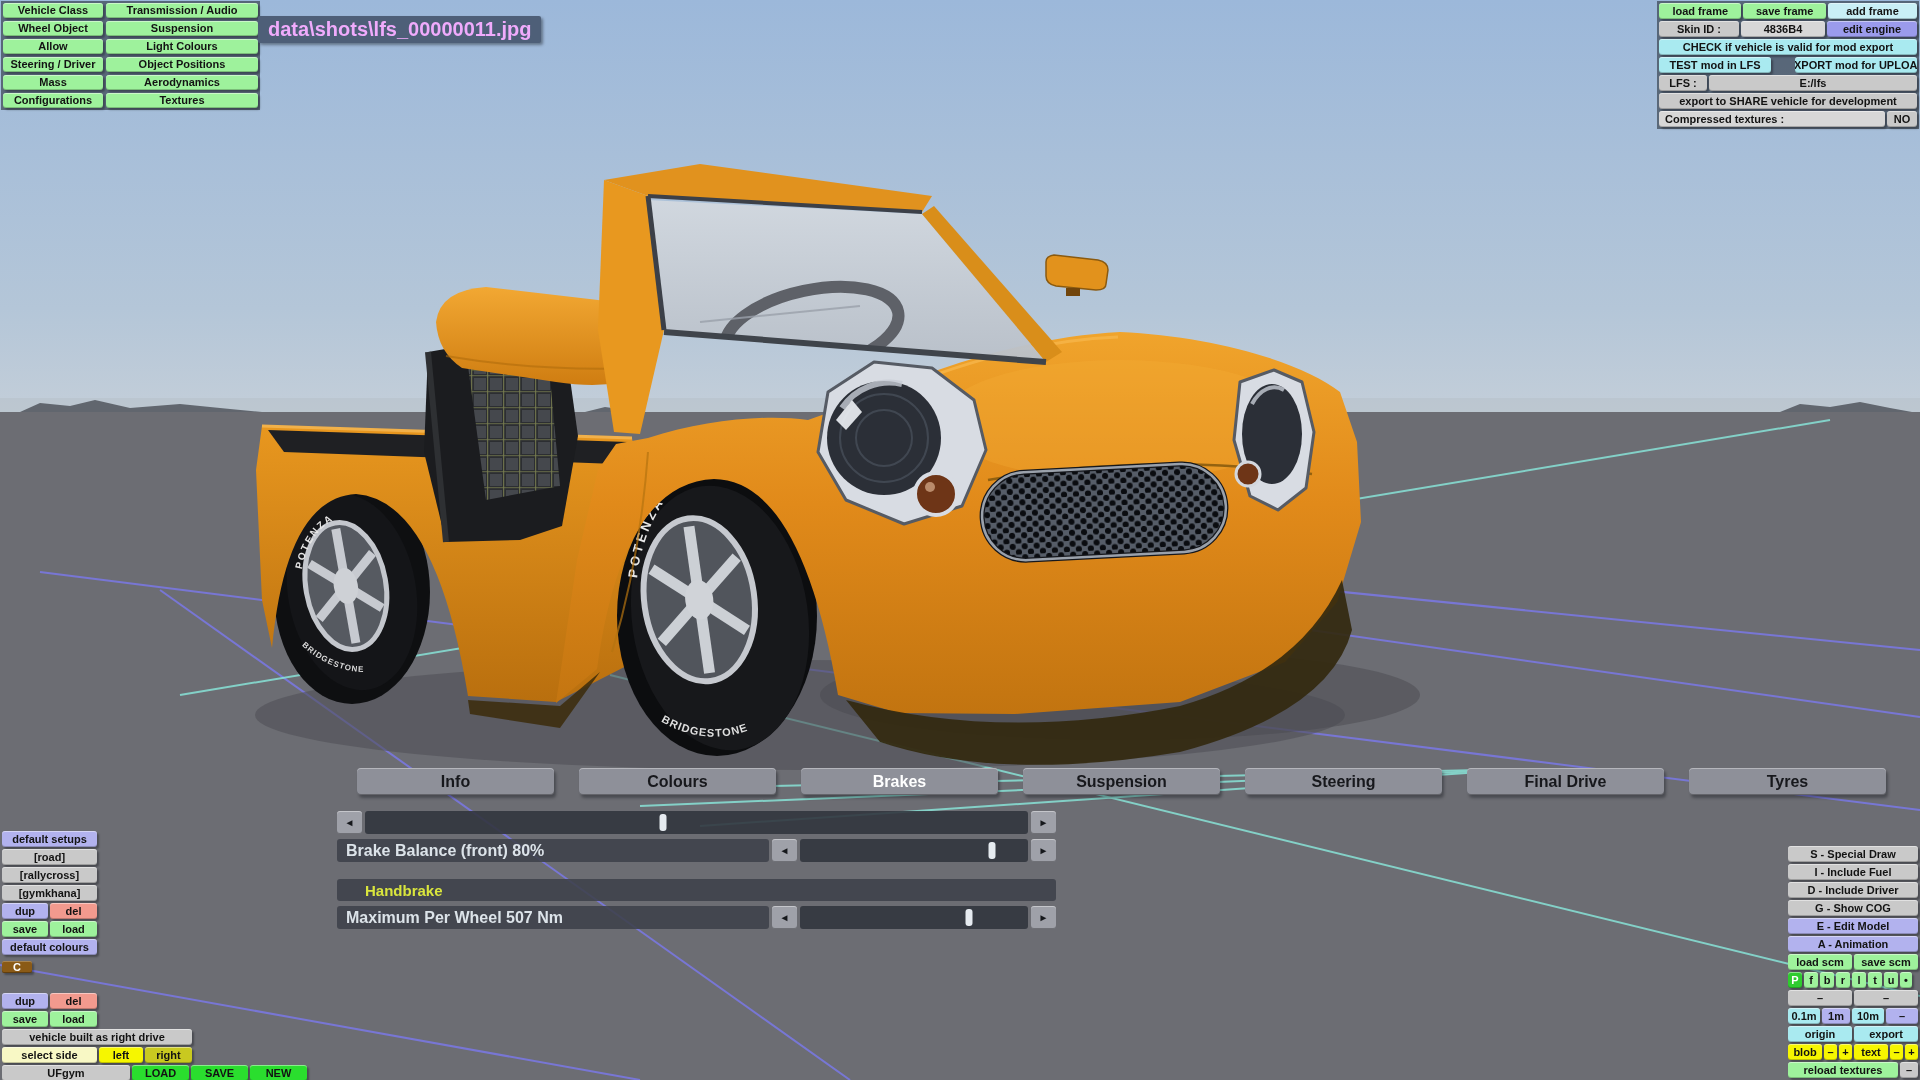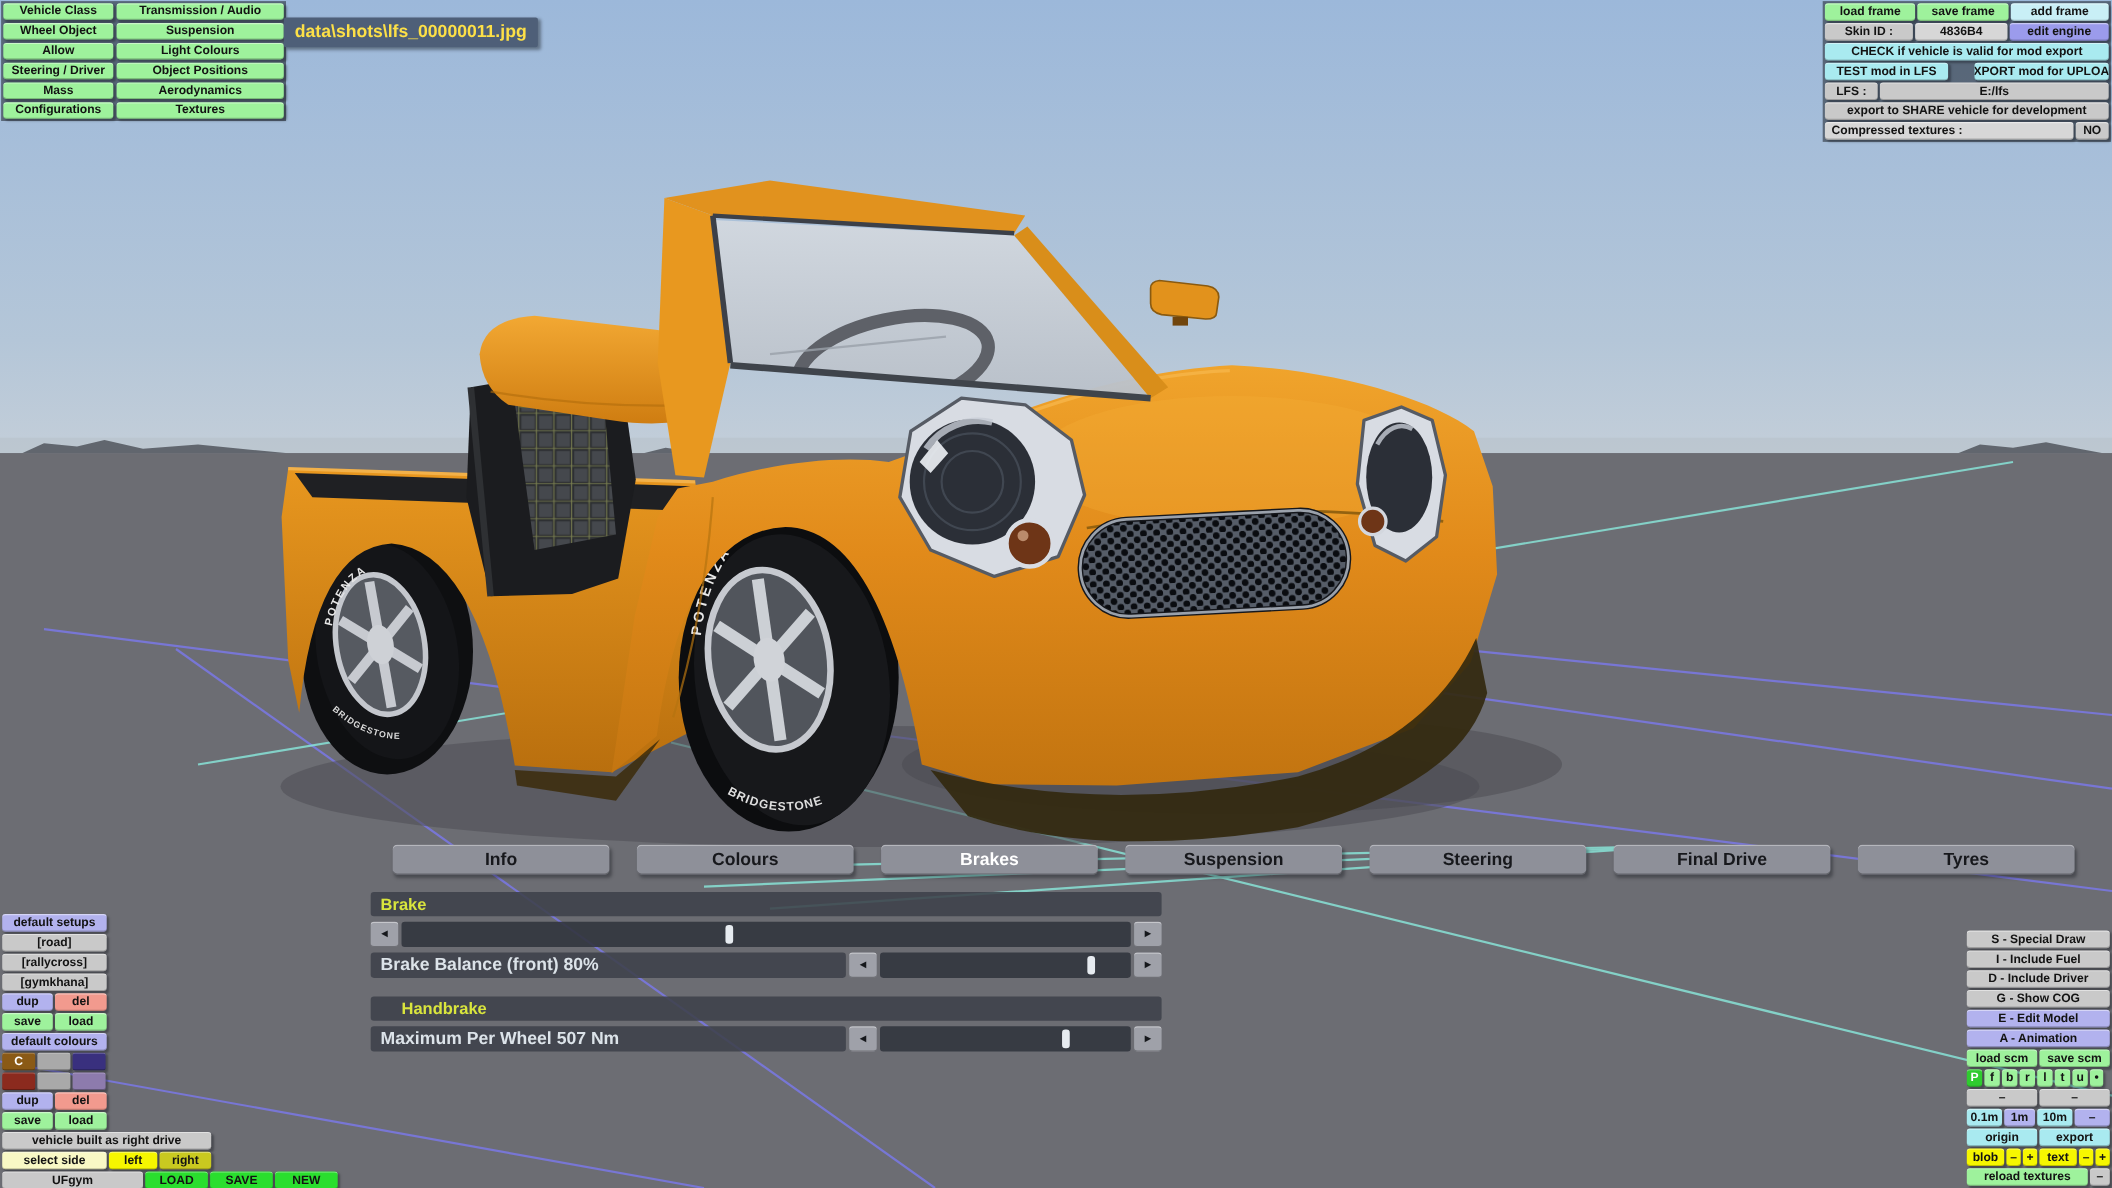--- a/index.html
+++ b/index.html
@@ -28,21 +28,21 @@
   .salmon{background:var(--salmon_btn);} .yellow{background:var(--yellow_btn);}
   .paleyellow{background:var(--pale_yellow);} .olive{background:var(--olive_btn);}
 
   
   #menu-top-left{left:1px;top:1px;display:grid;grid-template-columns:100px 152px;
     gap:3px;padding:2px;background:var(--panel_backing);}
   #menu-top-left .b{height:15px;}
 
   
   #path-label{left:258px;top:16px;height:27px;display:flex;align-items:center;
-    padding:0 10px;background:var(--path_plate);color:#fde047;font-size:16px;
+    padding:0 10px;background:var(--path_plate);color:#f0abfc;font-size:20px;
     border-radius:2px;box-shadow:2px 2px 3px rgba(10,12,16,.4);}
 
   
   #panel-top-right{right:1px;top:1px;width:258px;display:flex;flex-direction:column;
     gap:2px;padding:2px;background:var(--panel_backing);}
   .tr-row{display:grid;gap:2px;height:16px;}
   .r1{grid-template-columns:1fr 1fr 1.08fr;text-align:right;} .r2{grid-template-columns:80px 84px 1fr;}
   .r3{grid-template-columns:1fr;} .r4{grid-template-columns:112px 1fr;gap:24px;}
   .r5{grid-template-columns:48px 1fr;} .r6{grid-template-columns:1fr;}
   .r7{grid-template-columns:1fr 30px;}
@@ -66,21 +66,21 @@
   .sarrow{width:25px;background:#9fa1a9;border-radius:3px;display:flex;align-items:center;
     justify-content:center;font-size:10px;color:#16181c;
     box-shadow:inset 0 1px 0 rgba(255,255,255,.4), inset 0 -1px 0 rgba(0,0,0,.3);}
   .strack{flex:1;background:var(--dark_track);border-radius:3px;position:relative;}
   .sthumb{position:absolute;top:3px;width:7px;height:17px;background:#e6ebf0;
     border-radius:3px;transform:translateX(-50%);}
   .gap-before{margin-top:17px;padding-left:28px;}
 
   
   #panel-bottom-left{left:2px;top:831px;display:flex;flex-direction:column;gap:2px;}
-  .bl-row{display:flex;gap:2px;height:16px;}
+  .bl-row{display:flex;gap:2px;height:16px;align-items:flex-end;}
   .w95{width:95px;} .w46{width:46px;} .w47{width:47px;} .w30{width:30px;}
   .w190{width:190px;} .w44{width:44px;} .w128{width:128px;} .w57{width:57px;}
   .swatch{border-radius:2px;box-shadow:inset 0 1px 0 rgba(255,255,255,.25), inset 0 -1px 0 rgba(0,0,0,.3), 2px 2px 2px rgba(10,12,16,.35);
     display:flex;align-items:center;justify-content:center;color:#fff;font-size:11px;}
 
   
   #panel-bottom-right{right:2px;top:846px;width:130px;display:flex;flex-direction:column;gap:2px;}
   .br-row{display:flex;gap:2px;height:16px;}
   .grow{flex:1;}
   .w14{width:14px;} .w12{width:12px;} .w32{width:32px;} .w28{width:28px;}
@@ -336,21 +336,20 @@
     <div class="tab">Info</div>
     <div class="tab">Colours</div>
     <div class="tab selected">Brakes</div>
     <div class="tab">Suspension</div>
     <div class="tab">Steering</div>
     <div class="tab">Final Drive</div>
     <div class="tab">Tyres</div>
   </div>
 
   <div id="brakes-panel" class="panel">
-    <div class="section-head">Brake</div>
 
     <div class="srow">
       <div class="sarrow">◄</div>
       <div class="strack">
         <div class="sthumb" style="left: 45%;"></div>
       </div>
       <div class="sarrow">►</div>
     </div>
 
     <div class="srow">

